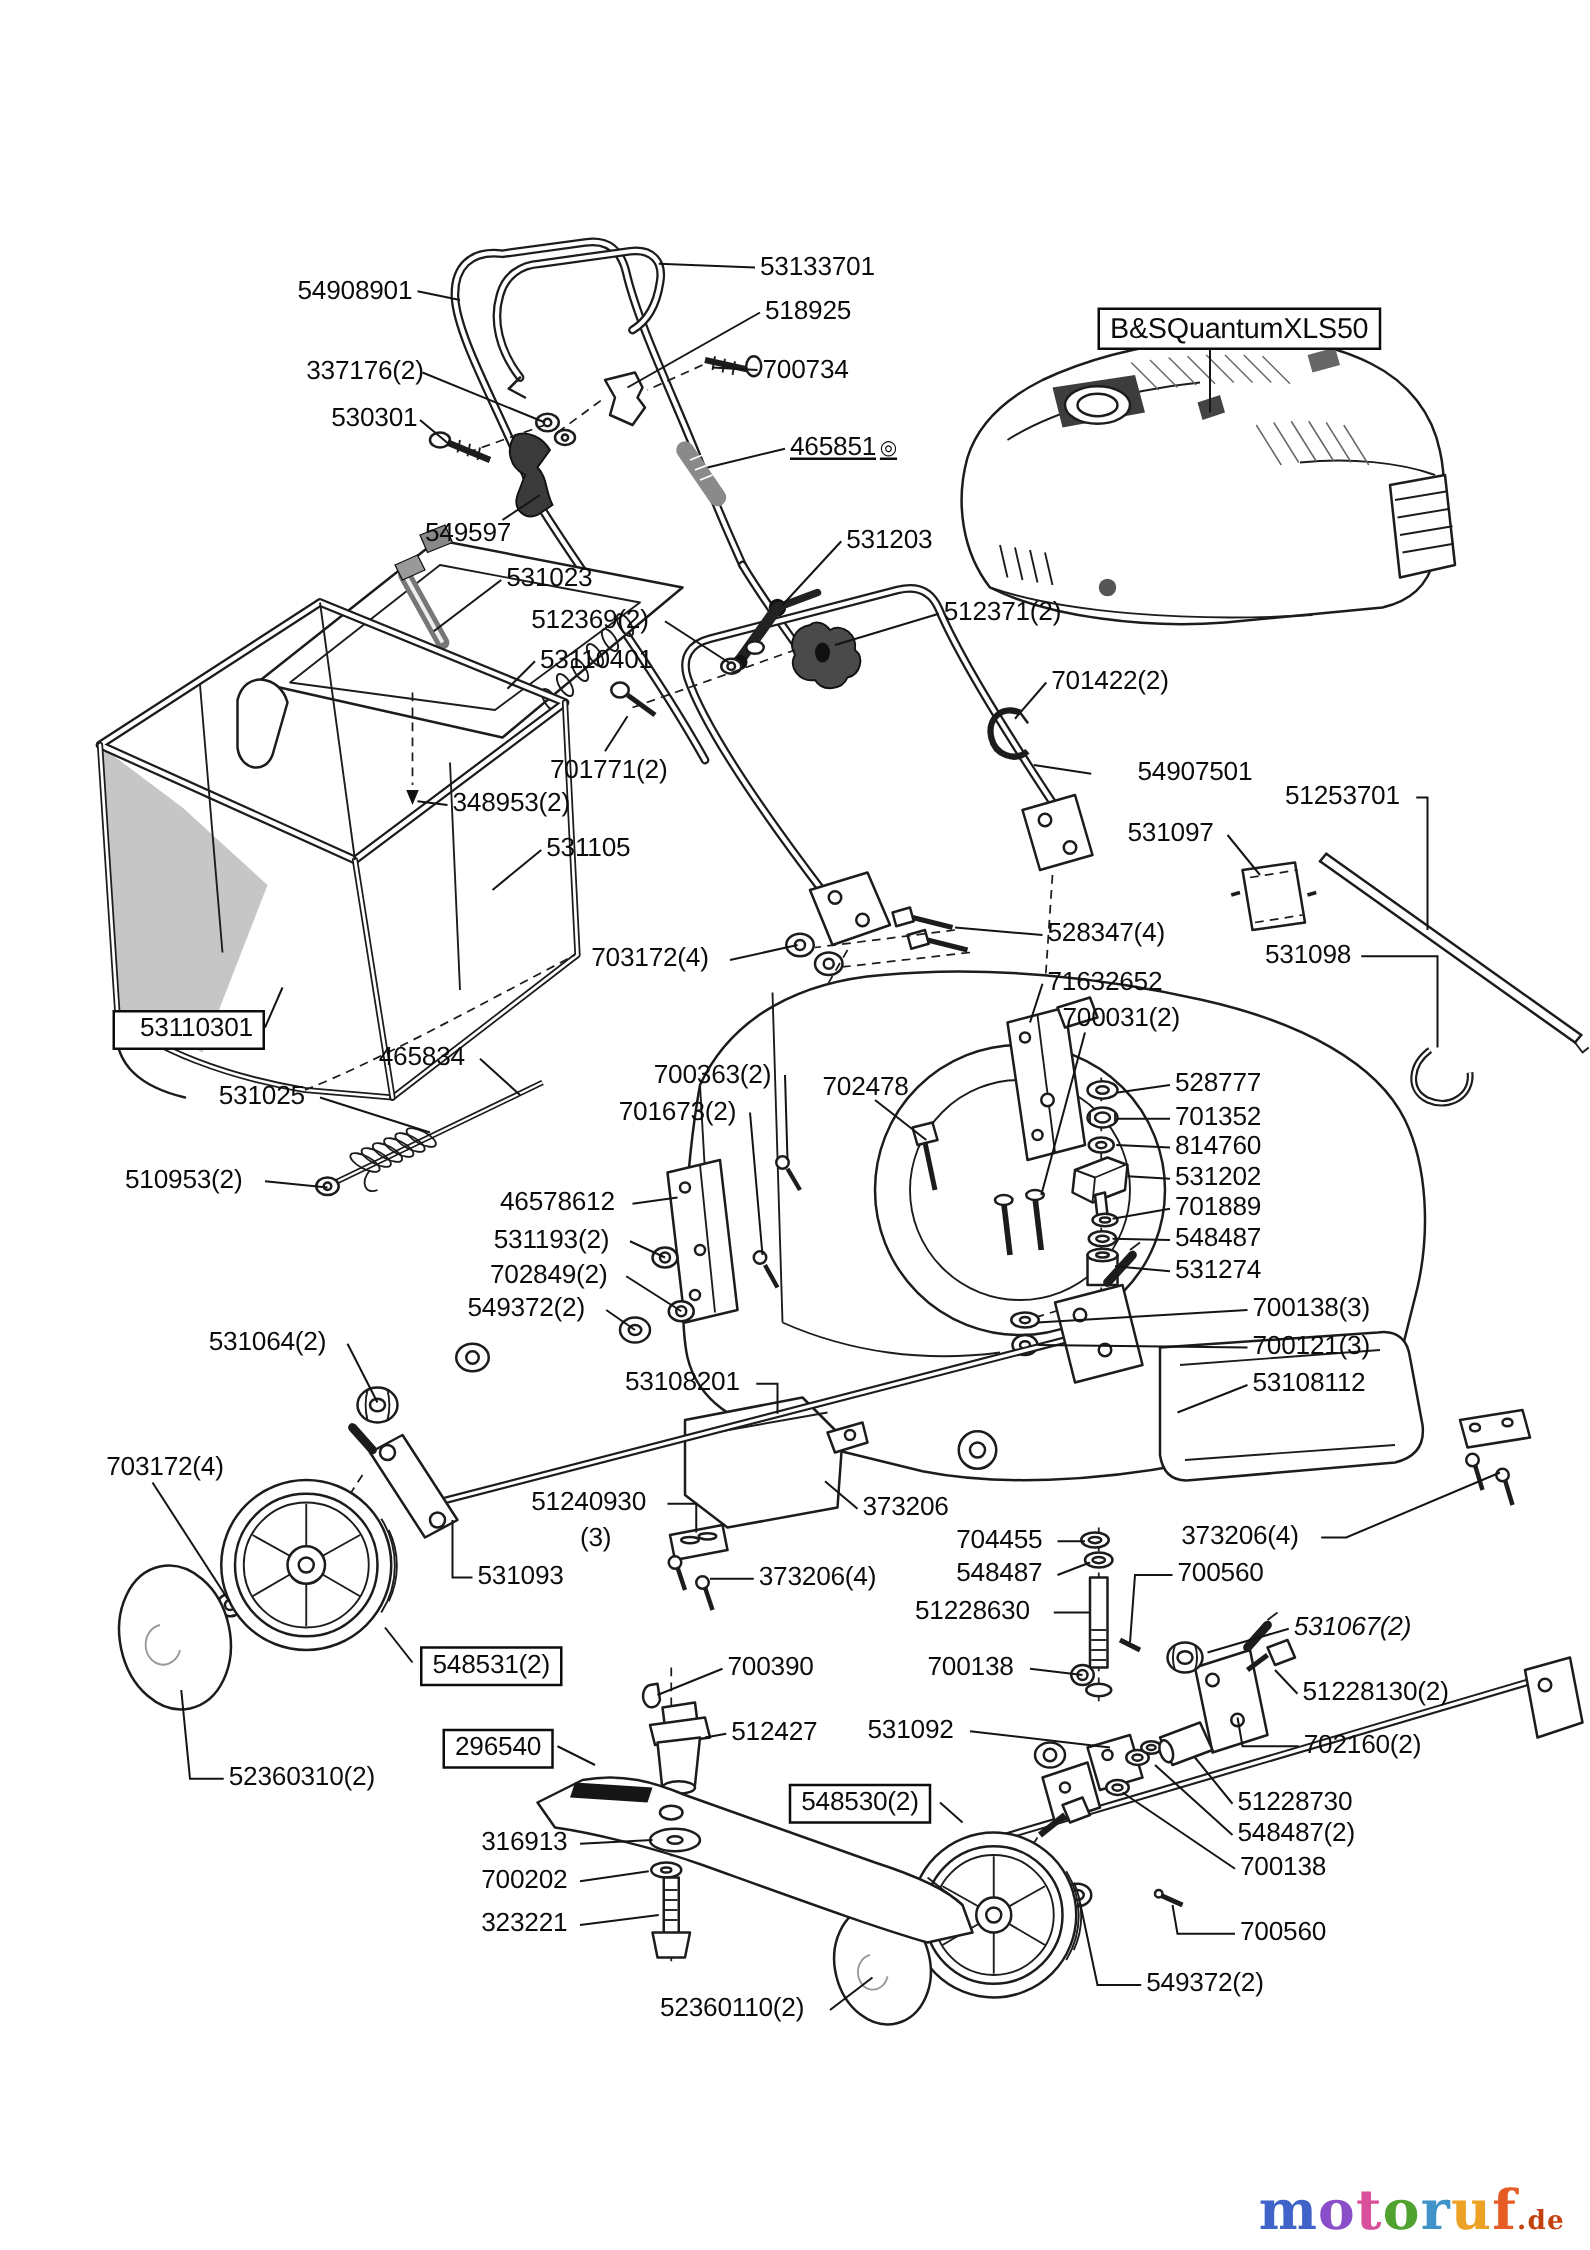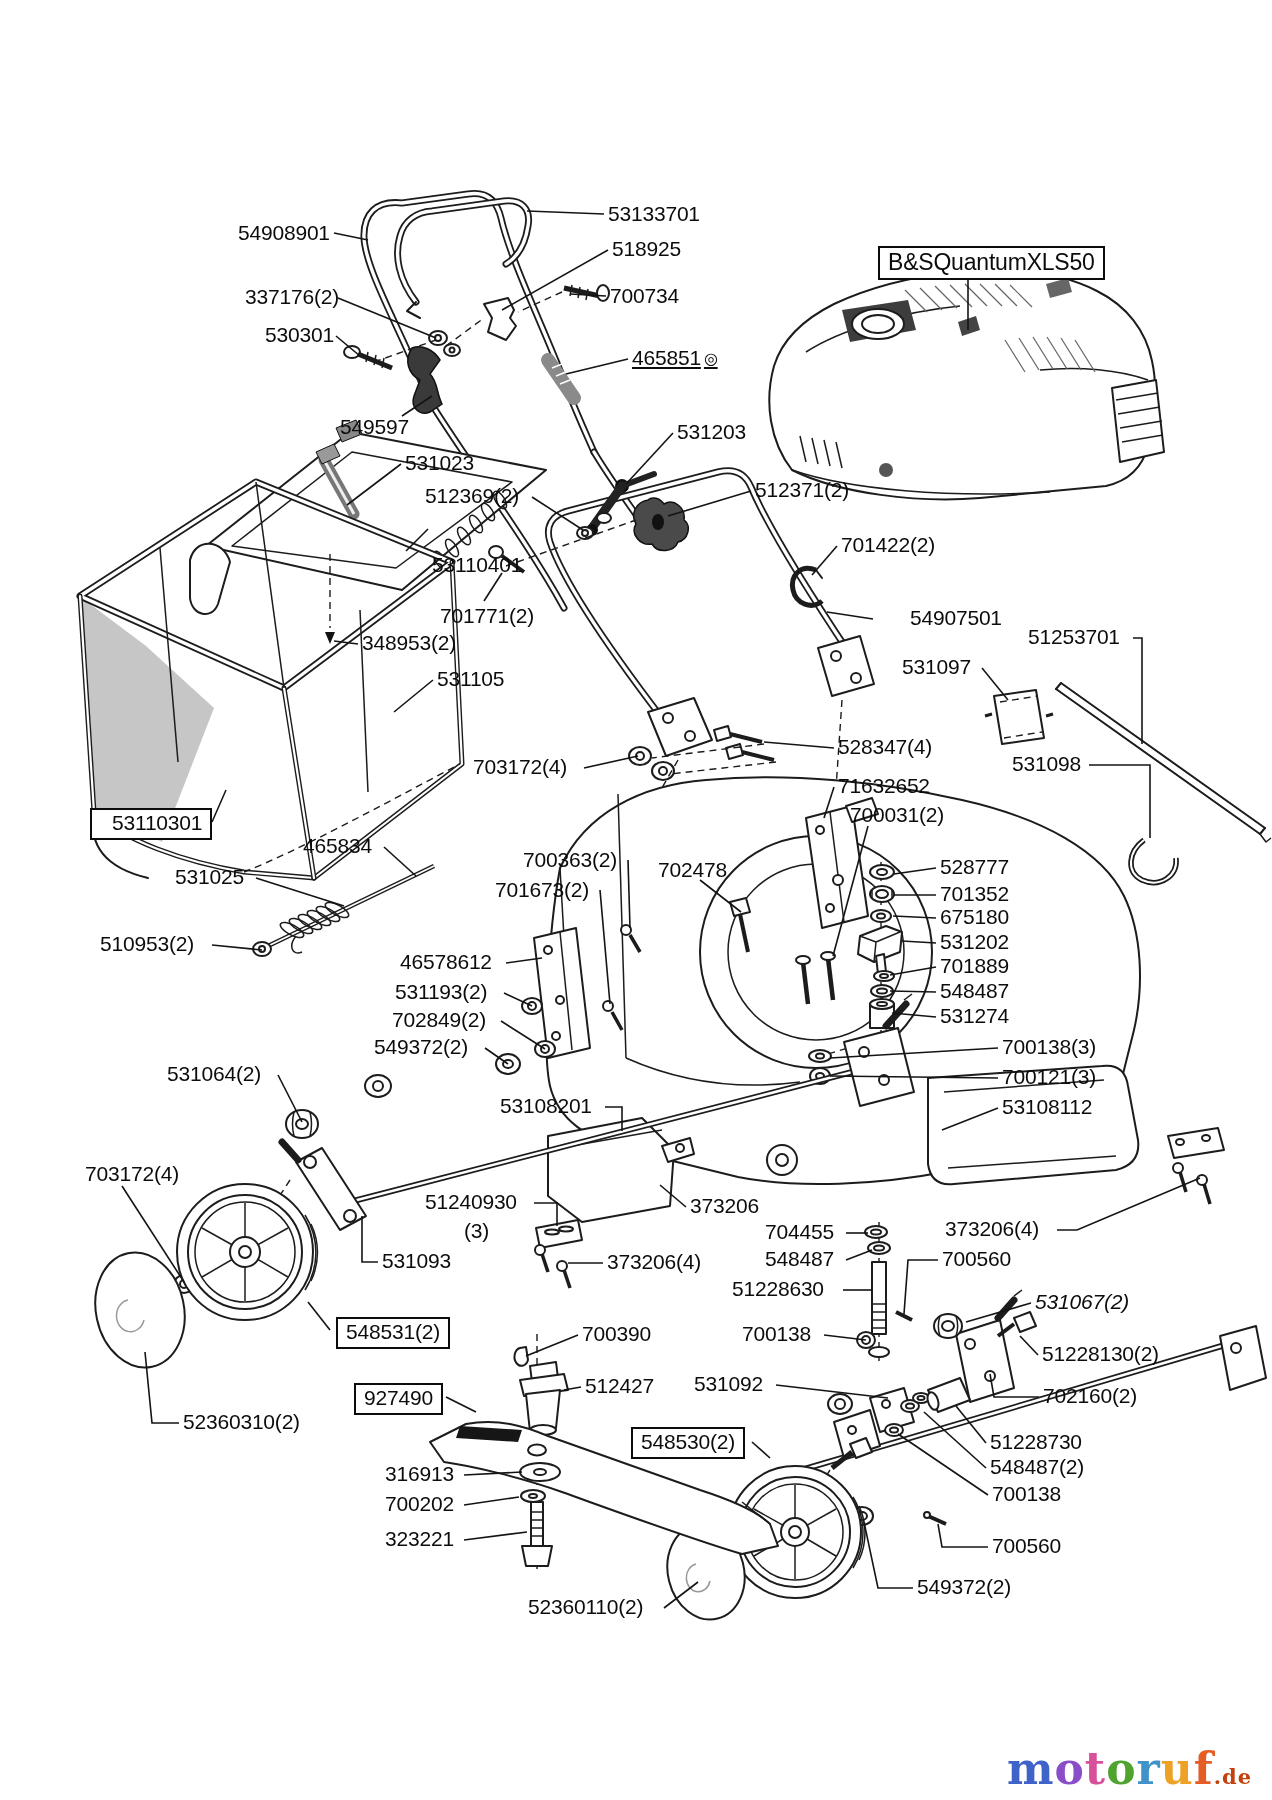--- a/index.html
+++ b/index.html
@@ -531,21 +531,21 @@
       <div class="label" style="left: 612px; top: 238px;">518925</div>
       <div class="label" style="left: 610px; top: 285px;">700734</div>
       <div class="label" style="left: 245px; top: 286px;">337176(2)</div>
       <div class="label" style="left: 265px; top: 324px;">530301</div>
       <div class="label" style="left: 632px; top: 347px; text-decoration: underline;">465851<span class="spiral">◎</span></div>
       <div class="label" style="left: 340px; top: 416px;">549597</div>
       <div class="label" style="left: 677px; top: 421px;">531203</div>
       <div class="label boxed" style="left: 878px; top: 246px; font-size: 23px;">B&amp;SQuantumXLS50</div>
       <div class="label" style="left: 405px; top: 452px;">531023</div>
       <div class="label" style="left: 425px; top: 485px;">512369(2)</div>
-      <div class="label" style="left: 432px; top: 517px; margin-top: 37px;">53110401</div>
+      <div class="label" style="left: 432px; top: 517px;">53110401</div>
       <div class="label" style="left: 755px; top: 479px;">512371(2)</div>
       <div class="label" style="left: 841px; top: 534px;">701422(2)</div>
       <div class="label" style="left: 440px; top: 605px;">701771(2)</div>
       <div class="label" style="left: 877px; top: 607px; margin-left: 33px;">54907501</div>
       <div class="label" style="left: 1028px; top: 626px;">51253701</div>
       <div class="label" style="left: 902px; top: 656px;">531097</div>
       <div class="label" style="left: 362px; top: 632px;">348953(2)</div>
       <div class="label" style="left: 437px; top: 668px;">531105</div>
       <div class="label" style="left: 838px; top: 736px;">528347(4)</div>
       <div class="label" style="left: 1012px; top: 753px;">531098</div>
@@ -553,21 +553,21 @@
       <div class="label" style="left: 850px; top: 804px;">700031(2)</div>
       <div class="label" style="left: 473px; top: 756px;">703172(4)</div>
       <div class="label boxed" style="left: 90px; top: 808px; padding-left: 20px;">53110301</div>
       <div class="label" style="left: 303px; top: 835px;">465834</div>
       <div class="label" style="left: 175px; top: 866px;">531025</div>
       <div class="label" style="left: 523px; top: 849px;">700363(2)</div>
       <div class="label" style="left: 658px; top: 859px;">702478</div>
       <div class="label" style="left: 495px; top: 879px;">701673(2)</div>
       <div class="label" style="left: 940px; top: 856px;">528777</div>
       <div class="label" style="left: 940px; top: 883px;">701352</div>
-      <div class="label" style="left: 940px; top: 906px;">675180</div>
+      <div class="label" style="left: 940px; top: 906px;">814760</div>
       <div class="label" style="left: 940px; top: 931px;">531202</div>
       <div class="label" style="left: 940px; top: 955px;">701889</div>
       <div class="label" style="left: 940px; top: 980px;">548487</div>
       <div class="label" style="left: 940px; top: 1005px;">531274</div>
       <div class="label" style="left: 100px; top: 933px;">510953(2)</div>
       <div class="label" style="left: 400px; top: 951px;">46578612</div>
       <div class="label" style="left: 395px; top: 981px;">531193(2)</div>
       <div class="label" style="left: 392px; top: 1009px;">702849(2)</div>
       <div class="label" style="left: 374px; top: 1036px;">549372(2)</div>
       <div class="label" style="left: 1002px; top: 1036px;">700138(3)</div>
@@ -582,21 +582,21 @@
       <div class="label" style="left: 765px; top: 1221px;">704455</div>
       <div class="label" style="left: 945px; top: 1218px;">373206(4)</div>
       <div class="label" style="left: 765px; top: 1248px;">548487</div>
       <div class="label" style="left: 607px; top: 1251px;">373206(4)</div>
       <div class="label" style="left: 942px; top: 1248px;">700560</div>
       <div class="label" style="left: 732px; top: 1278px;">51228630</div>
       <div class="label" style="left: 1035px; top: 1291px; font-style: italic;">531067(2)</div>
       <div class="label" style="left: 382px; top: 1250px;">531093</div>
       <div class="label boxed" style="left: 336px; top: 1317px;">548531(2)</div>
       <div class="label" style="left: 582px; top: 1323px;">700390</div>
-      <div class="label boxed" style="left: 354px; top: 1383px;">927490</div>
+      <div class="label boxed" style="left: 354px; top: 1383px;">296540</div>
       <div class="label" style="left: 585px; top: 1375px;">512427</div>
       <div class="label" style="left: 694px; top: 1373px;">531092</div>
       <div class="label" style="left: 1043px; top: 1385px;">702160(2)</div>
       <div class="label" style="left: 1042px; top: 1343px;">51228130(2)</div>
       <div class="label" style="left: 990px; top: 1431px;">51228730</div>
       <div class="label" style="left: 990px; top: 1456px;">548487(2)</div>
       <div class="label" style="left: 992px; top: 1483px;">700138</div>
       <div class="label" style="left: 742px; top: 1323px;">700138</div>
       <div class="label" style="left: 992px; top: 1535px;">700560</div>
       <div class="label" style="left: 917px; top: 1576px;">549372(2)</div>

